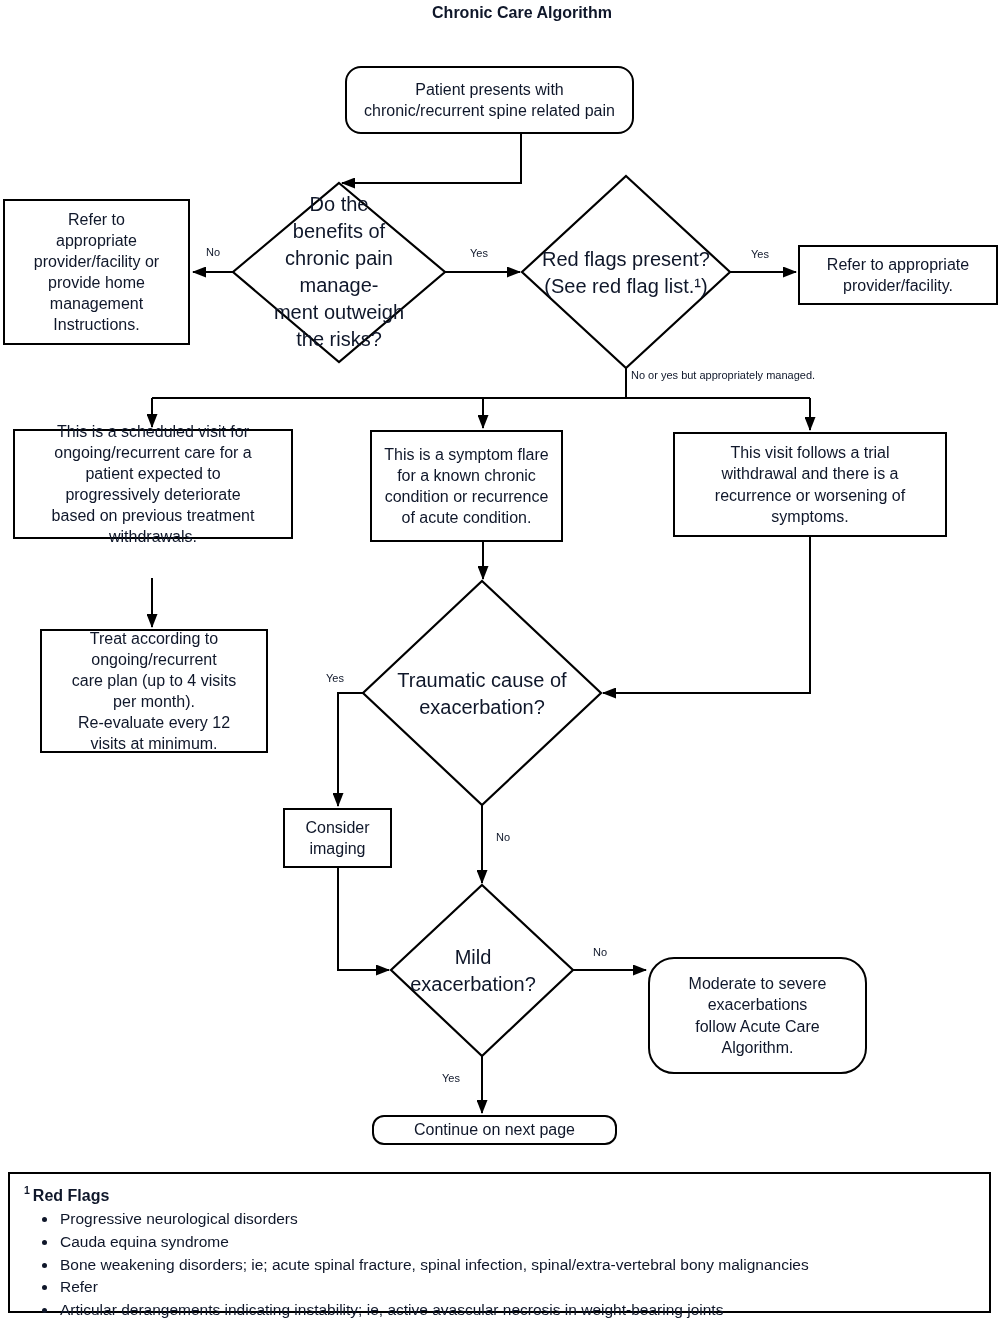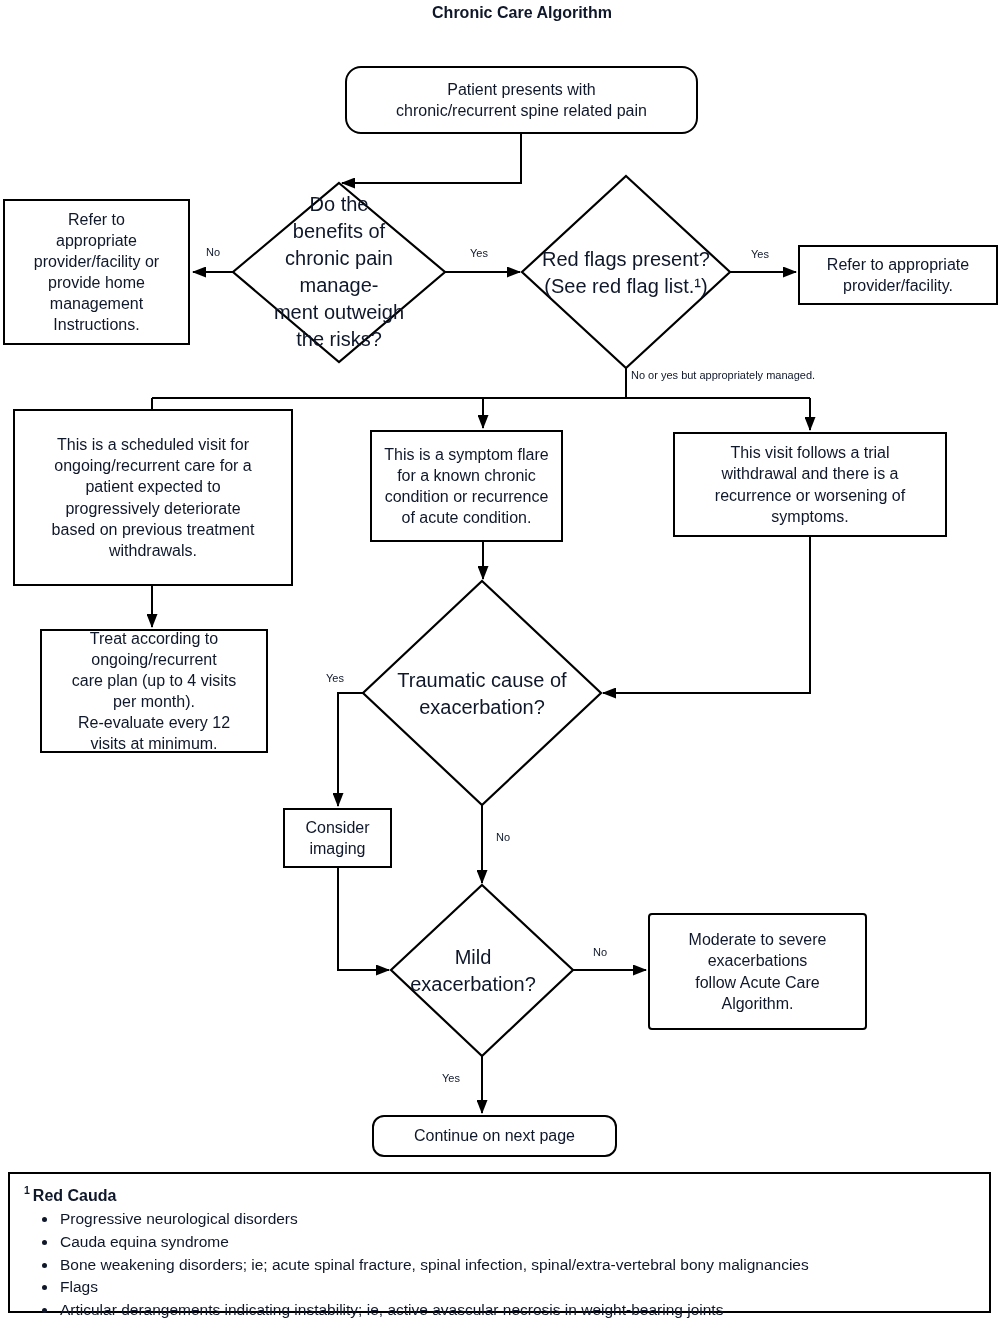--- a/index.html
+++ b/index.html
@@ -37,21 +37,21 @@
     align-items: center;
     justify-content: center;
     text-align: center;
     white-space: pre-line;
     font-size: 16px;
     line-height: 1.32;
     z-index: 2;
     padding: 2px;
   }
   .rounded { border-radius: 16px; }
-  .rounded-lg { border-radius: 4px; }
+  .rounded-lg { border-radius: 26px; margin-top: 44px; }
   .rounded-sm { border-radius: 12px; }
   .dtext {
     position: absolute;
     display: flex;
     align-items: center;
     justify-content: center;
     text-align: center;
     white-space: pre-line;
     font-size: 20px;
     line-height: 1.35;
@@ -127,34 +127,34 @@
     <path d="M 152 578 V 627" fill="none" stroke="#000" stroke-width="2" marker-end="url(#arrow)"></path>
     <path d="M 483 542 V 579" fill="none" stroke="#000" stroke-width="2" marker-end="url(#arrow)"></path>
     <path d="M 810 537 V 693 H 603" fill="none" stroke="#000" stroke-width="2" marker-end="url(#arrow)"></path>
     <path d="M 363 693 H 338 V 806" fill="none" stroke="#000" stroke-width="2" marker-end="url(#arrow)"></path>
     <path d="M 482 805 V 883" fill="none" stroke="#000" stroke-width="2" marker-end="url(#arrow)"></path>
     <path d="M 338 868 V 970 H 389" fill="none" stroke="#000" stroke-width="2" marker-end="url(#arrow)"></path>
     <path d="M 573 970 H 646" fill="none" stroke="#000" stroke-width="2" marker-end="url(#arrow)"></path>
     <path d="M 482 1056 V 1113" fill="none" stroke="#000" stroke-width="2" marker-end="url(#arrow)"></path>
   </svg>
 
-  <div class="node rounded" style="left:345px; top:66px; width:353px; height:68px;">Patient presents with
+  <div class="node rounded" style="left:345px; top:66px; width:289px; height:68px;">Patient presents with
 chronic/recurrent spine related pain</div>
 
   <div class="node" style="left:798px; top:245px; width:200px; height:60px;">Refer to appropriate
 provider/facility.</div>
 
   <div class="node" style="left:3px; top:199px; width:187px; height:146px;">Refer to
 appropriate
 provider/facility or
 provide home
 management
 Instructions.</div>
 
-  <div class="node" style="left:13px; top:409px; width:280px; height:177px;">This is a scheduled visit for
+  <div class="node" style="left:13px; top:429px; width:280px; height:110px;">This is a scheduled visit for
 ongoing/recurrent care for a
 patient expected to
 progressively deteriorate
 based on previous treatment
 withdrawals.</div>
 
   <div class="node" style="left:370px; top:430px; width:193px; height:112px;">This is a symptom flare
 for a known chronic
 condition or recurrence
 of acute condition.</div>
@@ -172,21 +172,21 @@
 visits at minimum.</div>
 
   <div class="node" style="left:283px; top:808px; width:109px; height:60px;">Consider
 imaging</div>
 
   <div class="node rounded-lg" style="left:648px; top:913px; width:219px; height:117px;">Moderate to severe
 exacerbations
 follow Acute Care
 Algorithm.</div>
 
-  <div class="node rounded-sm" style="left:372px; top:1115px; width:245px; height:42px;">Continue on next page</div>
+  <div class="node rounded-sm" style="left:372px; top:1115px; width:245px; height:30px;">Continue on next page</div>
 
   <div class="dtext" style="left:244px; top:205px; width:190px; height:134px;">Do the
 benefits of
 chronic pain manage-
 ment outweigh
 the risks?</div>
 
   <div class="dtext" style="left:521px; top:250px; width:210px; height:46px;">Red flags present?
 (See red flag list.¹)</div>
 
@@ -200,24 +200,24 @@
   <div class="edge-label" style="left:457px; top:247px; width:44px;">Yes</div>
   <div class="edge-label" style="left:738px; top:248px; width:44px;">Yes</div>
   <div class="edge-label" style="left:631px; top:369px; text-align:center;">No or yes but appropriately managed.</div>
   <div class="edge-label" style="left:313px; top:672px; width:44px;">Yes</div>
   <div class="edge-label" style="left:496px; top:831px; width:40px; text-align:left;">No</div>
   <div class="edge-label" style="left:578px; top:946px; width:44px;">No</div>
   <div class="edge-label" style="left:429px; top:1072px; width:44px;">Yes</div>
 
   <div class="footnote">
     <div class="fn-heading">
-      <span class="fn-sup">1</span><span class="fn-title">Red Cauda</span>
+      <span class="fn-sup">1</span><span class="fn-title">Red Flags</span>
     </div>
     <ul class="fn-list">
       <li>Progressive neurological disorders</li>
       <li>Cauda equina syndrome</li>
       <li>Bone weakening disorders; ie; acute spinal fracture, spinal infection, spinal/extra-vertebral bony malignancies</li>
-      <li>Flags</li>
+      <li>Refer</li>
       <li>Articular derangements indicating instability; ie, active avascular necrosis in weight-bearing joints</li>
     </ul>
   </div>
 
 </div>
 
 </body></html>

